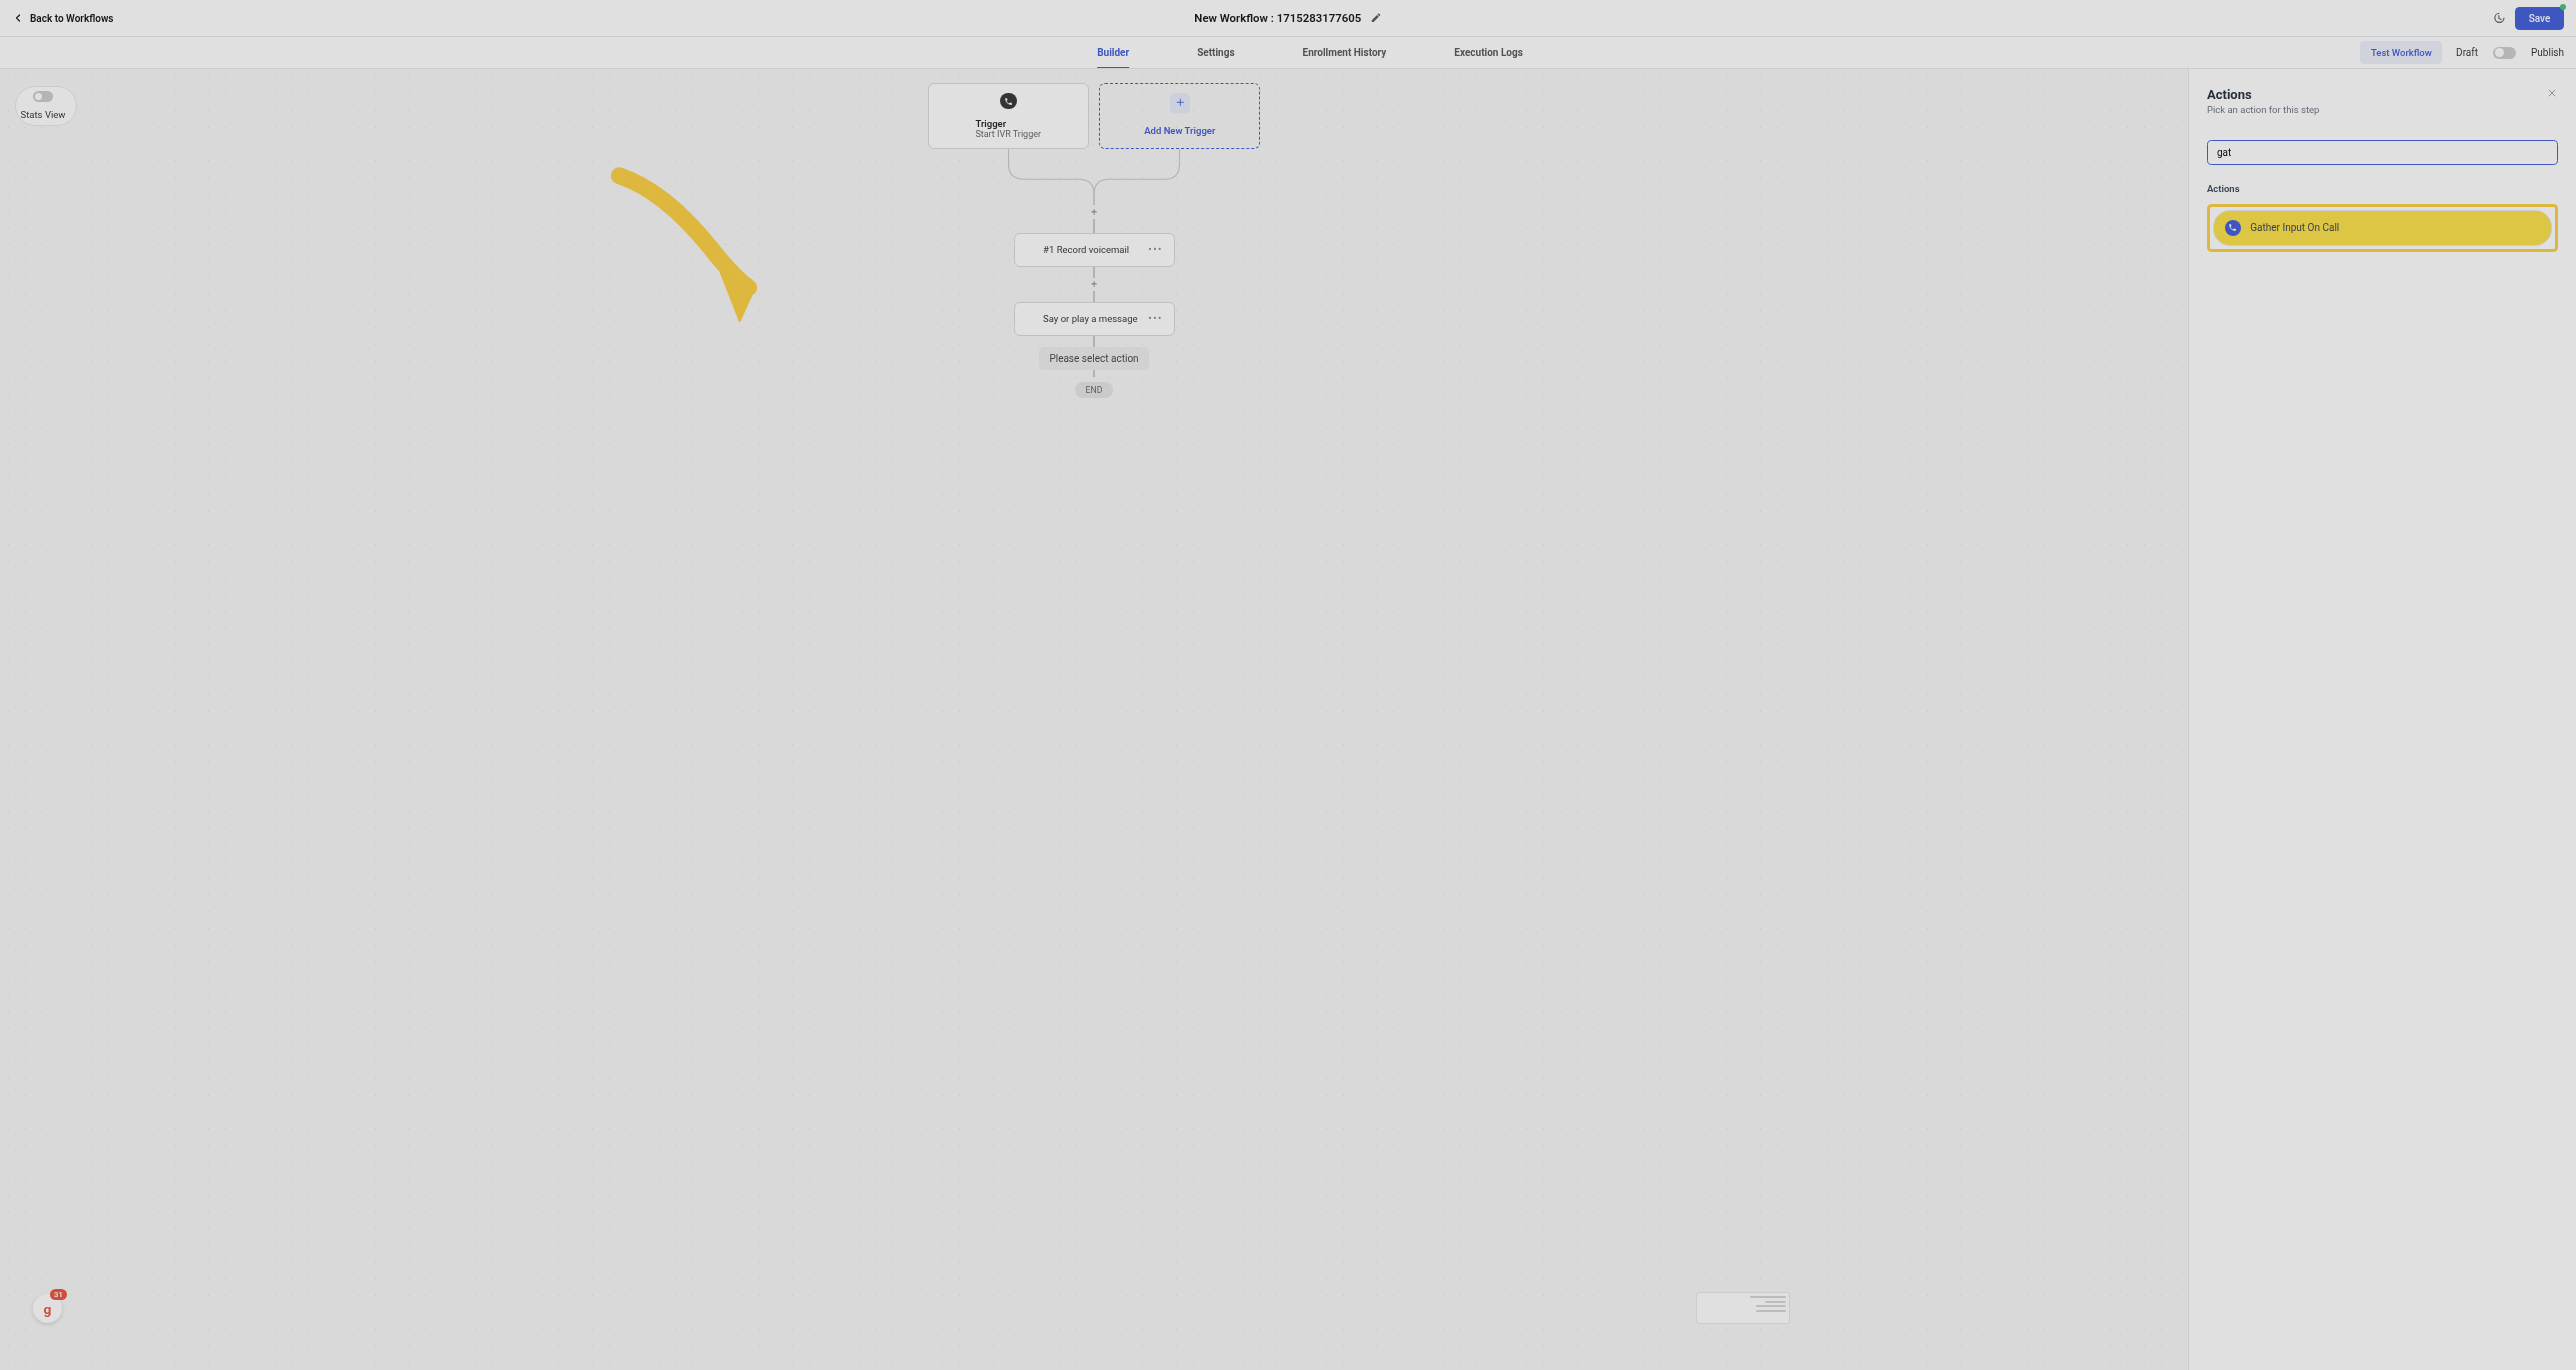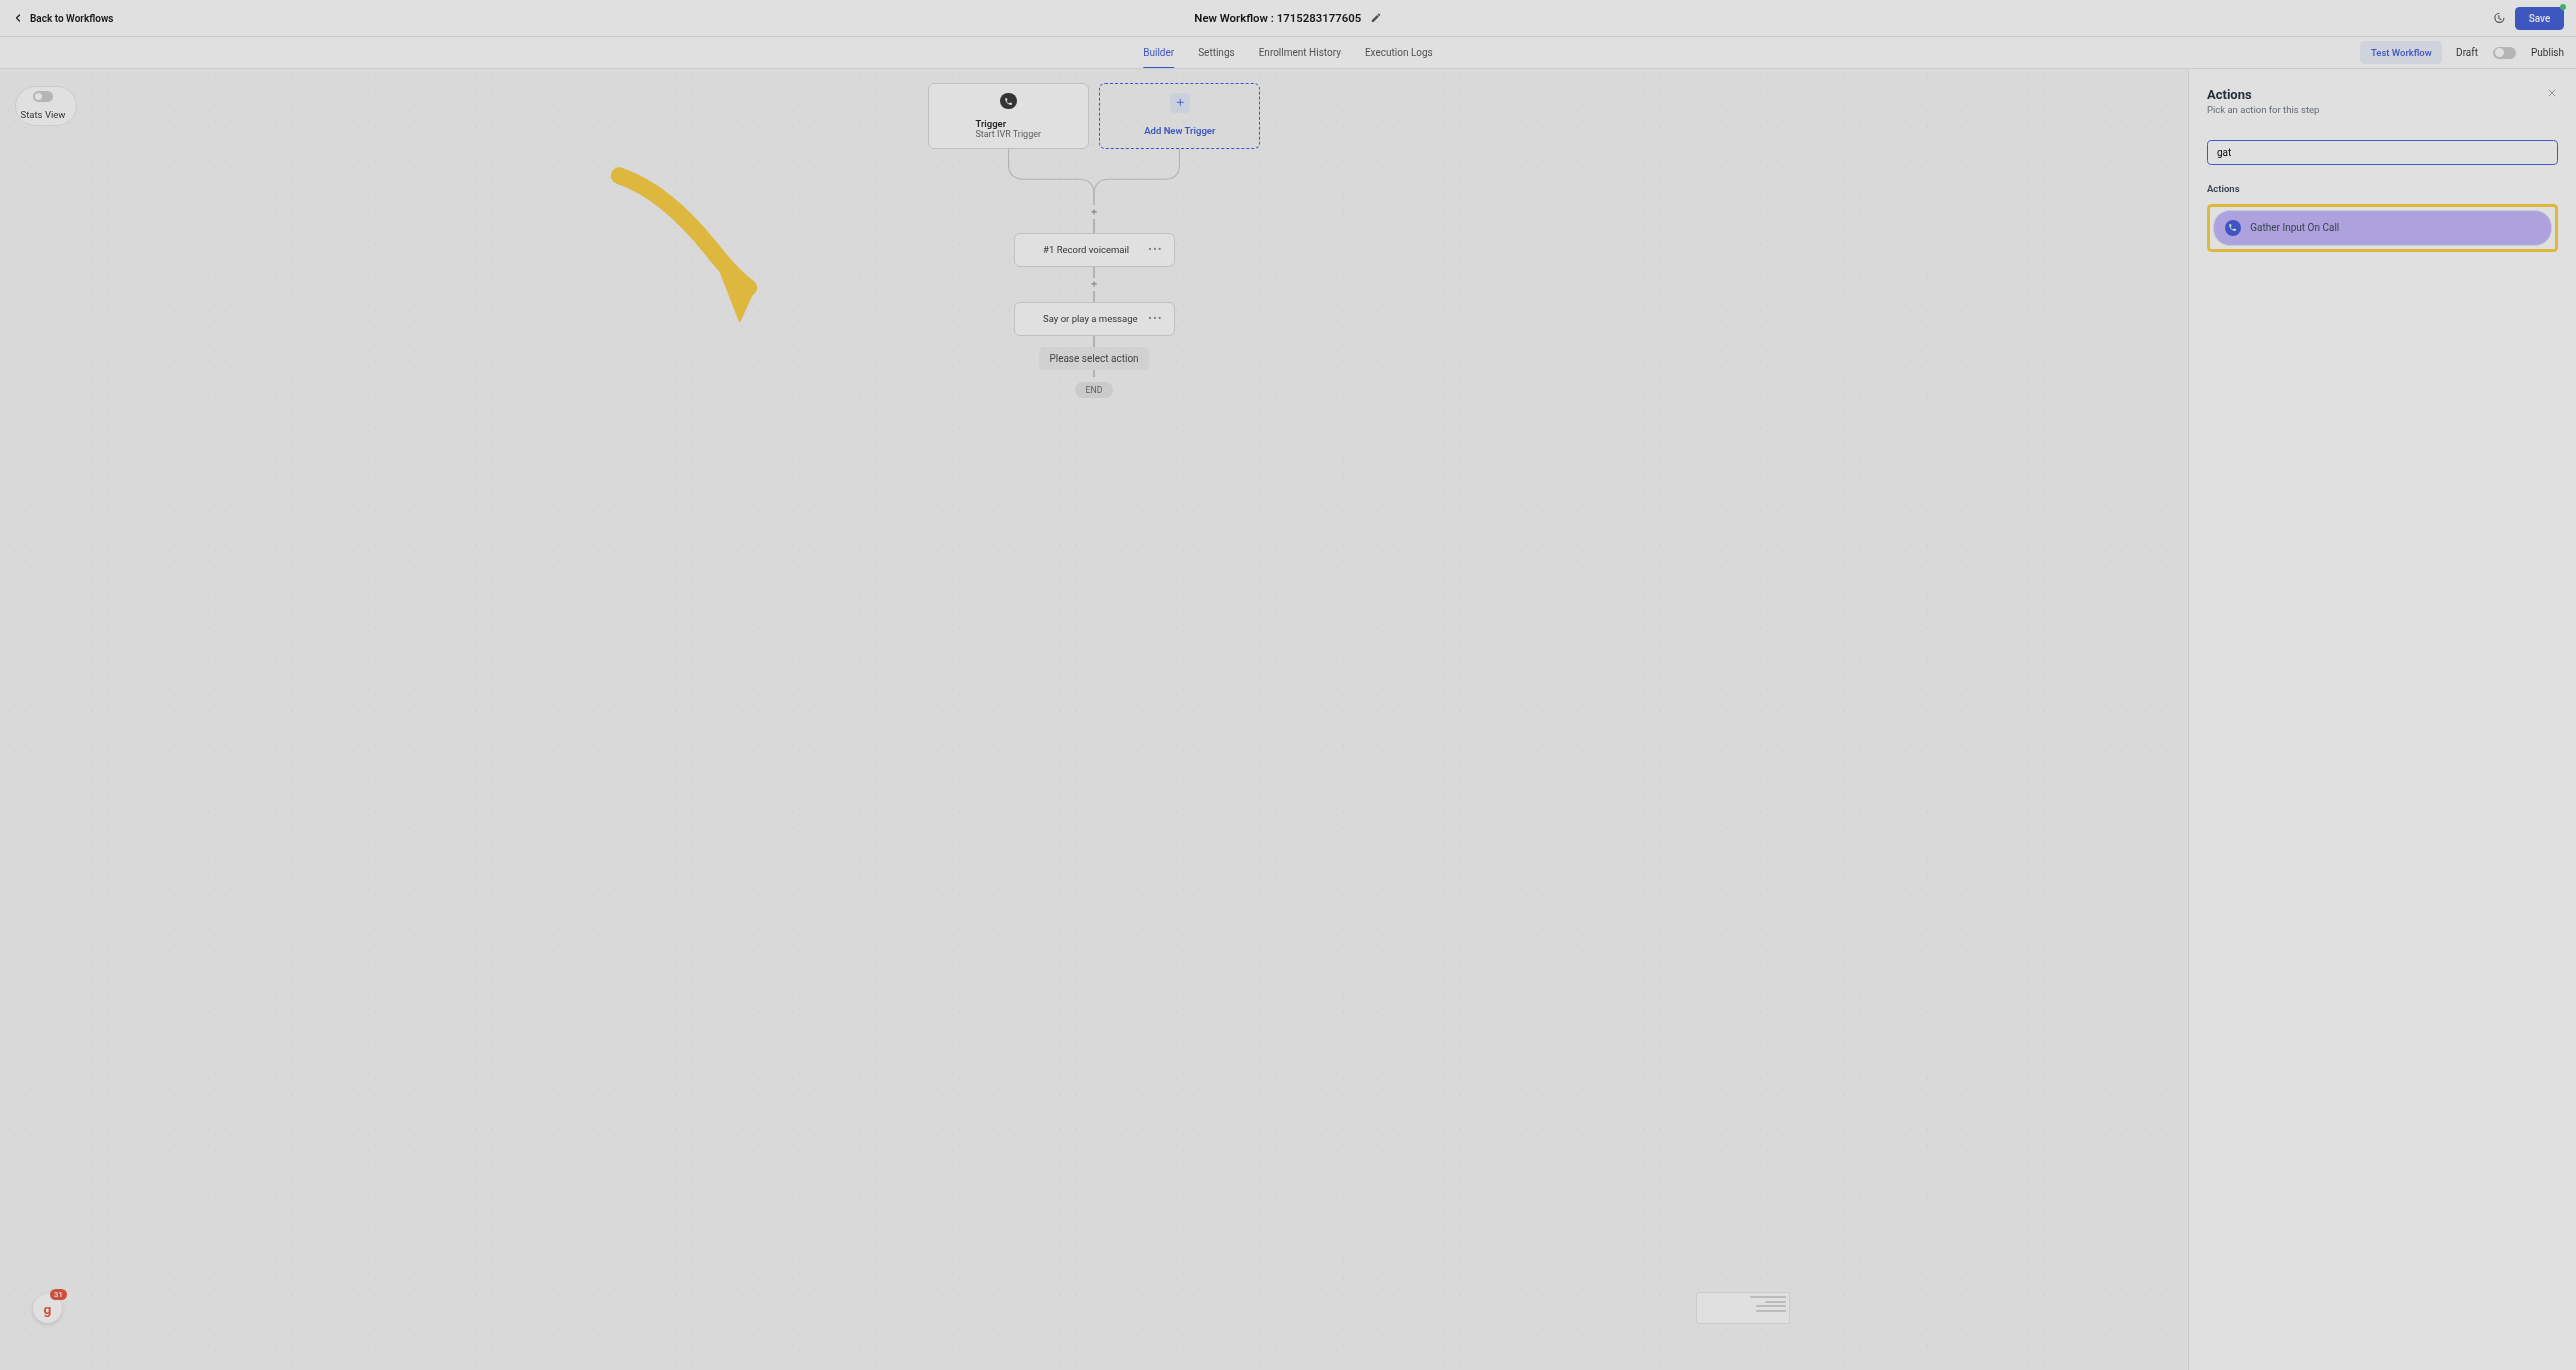--- a/index.html
+++ b/index.html
@@ -16,21 +16,21 @@
   .title { font-size: 11.4px; font-weight: 600; color: #111; }
   .edit-icon { cursor: pointer; color: #666; }
   .right-actions { margin-left: auto; display: flex; align-items: center; gap: 9px; }
   .clock-icon { cursor: pointer; color: #555; }
   .save-btn { background: #3f5bd9; color: #fff; border: none; border-radius: 4.6px; padding: 6px 13.7px; font-size: 10px; font-weight: 500; cursor: pointer; position: relative; }
   .save-dot { position: absolute; top: -2.3px; right: -2.3px; width: 6px; height: 6px; background: #46c46c; border-radius: 50%; }
 
   
   .tabsbar { height: 32px; border-bottom: 0.8px solid #e5e7eb; display: flex; align-items: center; padding: 0 12px; position: relative; }
   .tabs-center { position: absolute; left: 50%; transform: translateX(-50%); display: flex; gap: 24px; height: 100%; }
-  .tab { display: flex; align-items: center; font-size: 10px; font-weight: 400; color: #555; cursor: pointer; border-bottom: 1.5px solid transparent; }
+  .tab { display: flex; align-items: center; font-size: 10px; font-weight: 700; color: #555; cursor: pointer; border-bottom: 1.5px solid transparent; margin-left: 44px; }
   .tab.active { color: #3f5bd9; border-bottom-color: #3f5bd9; }
   .tabs-right { margin-left: auto; display: flex; align-items: center; gap: 13.7px; }
   .test-btn { background: #eef0fb; color: #3f5bd9; border: none; border-radius: 4.6px; padding: 6px 10.6px; font-size: 9.5px; font-weight: 500; cursor: pointer; }
   .publish-toggle { display: flex; align-items: center; gap: 15px; font-size: 10px; color: #333; }
   .switch { width: 23px; height: 12px; background: #ccc; border-radius: 759px; position: relative; cursor: pointer; }
   .switch::after { content: ""; position: absolute; left: 1.5px; top: 1.5px; width: 9px; height: 9px; background: #fff; border-radius: 50%; }
 
   
   .main { flex: 1; display: flex; position: relative; overflow: hidden; }
 
@@ -67,21 +67,21 @@
   
   .sidebar { width: 388px; border-left: 0.8px solid #e5e7eb; background: #fff; padding: 18px; display: flex; flex-direction: column; gap: 4.6px; }
   .sb-head { display: flex; align-items: flex-start; }
   .sb-title { font-size: 13px; font-weight: 700; color: #1f2937; }
   .sb-sub { font-size: 9.5px; color: #6b7280; margin-top: 1.5px; }
   .sb-close { margin-left: auto; cursor: pointer; color: #9ca3af; }
   .sb-search { margin-top: 21px; border: 1.1px solid #3f5bd9; border-radius: 4.6px; padding: 6px 9px; font-size: 10px; text-decoration: underline; }
   .sb-search input { border: none; outline: none; width: 100%; font-size: 10px; }
   .sb-section-lbl { margin-top: 13.7px; font-size: 9.5px; font-weight: 600; color: #374151; }
   .sb-result-wrap { margin-top: 4.6px; border: 3px solid #fdcf3f; border-radius: 4.6px; padding: 3px; }
-  .sb-result { background: #c4b5fd; border: 0.8px solid #e5e7eb; border-radius: 17px; padding: 9px 10.6px; display: flex; align-items: center; gap: 9px; cursor: pointer; }
+  .sb-result { background: #fde047; border: 0.8px solid #e5e7eb; border-radius: 17px; padding: 9px 10.6px; display: flex; align-items: center; gap: 9px; cursor: pointer; }
   .sb-result .icon-blue { width: 16.7px; height: 16.7px; border-radius: 50%; background: #3f5bd9; display: flex; align-items: center; justify-content: center; color: #fff; }
   .sb-result-label { font-size: 10px; color: #374151; }
 
   
   .minimap { position: absolute; right: 398px; bottom: 46px; width: 94px; height: 32px; background: #fff; border: 0.8px solid #e5e7eb; border-radius: 3px; padding: 3px; display: flex; flex-direction: column; gap: 2.3px; align-items: flex-end; }
   .minimap div { height: 2.3px; background: #d4d4d4; border-radius: 1.5px; }
 
   
   .fab { position: absolute; left: 33px; bottom: 47px; width: 29px; height: 29px; }
   .fab-body { width: 29px; height: 29px; border-radius: 50%; background: #fff; box-shadow: 0 1.5px 4.6px rgba(0,0,0,.15); display: flex; align-items: center; justify-content: center; color: #e8533f; font-weight: 700; font-size: 13.7px; }

